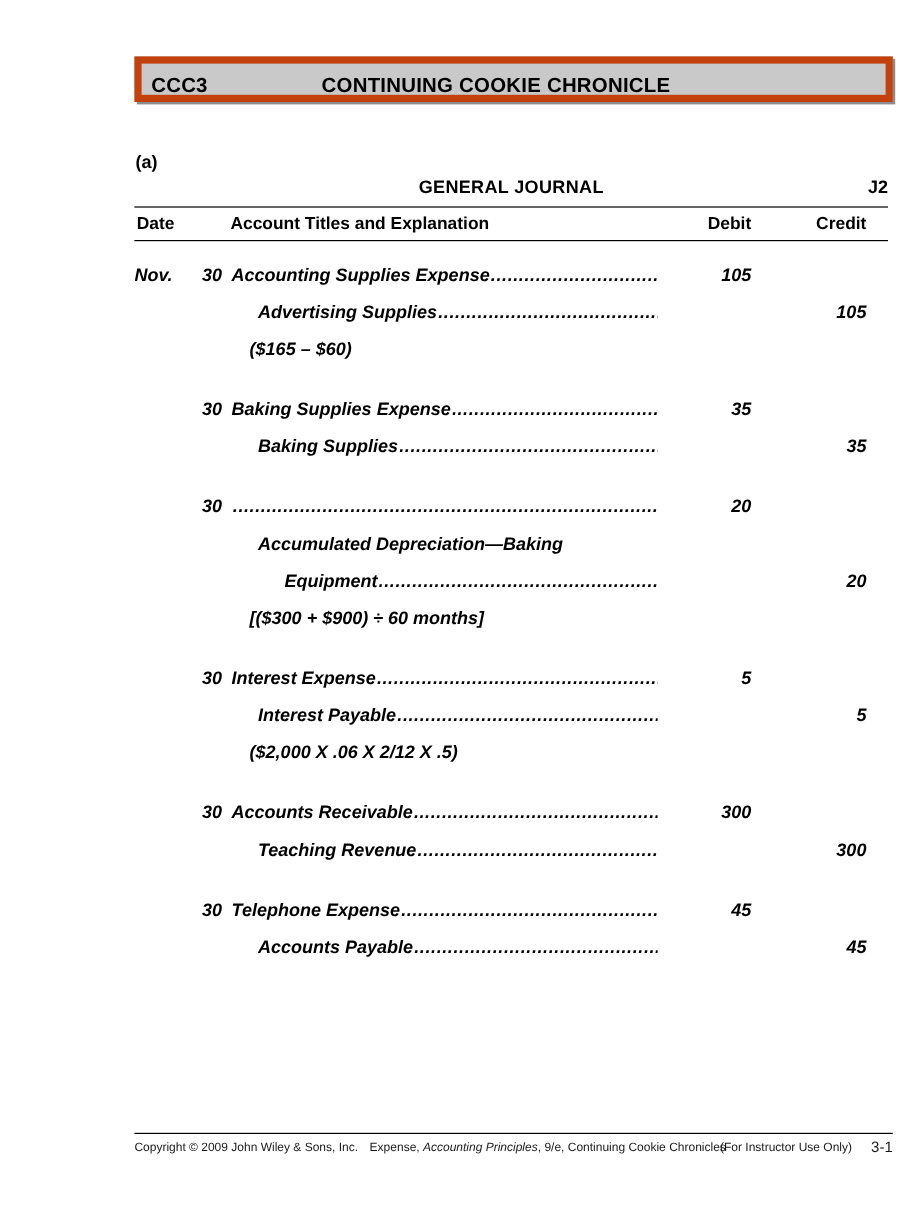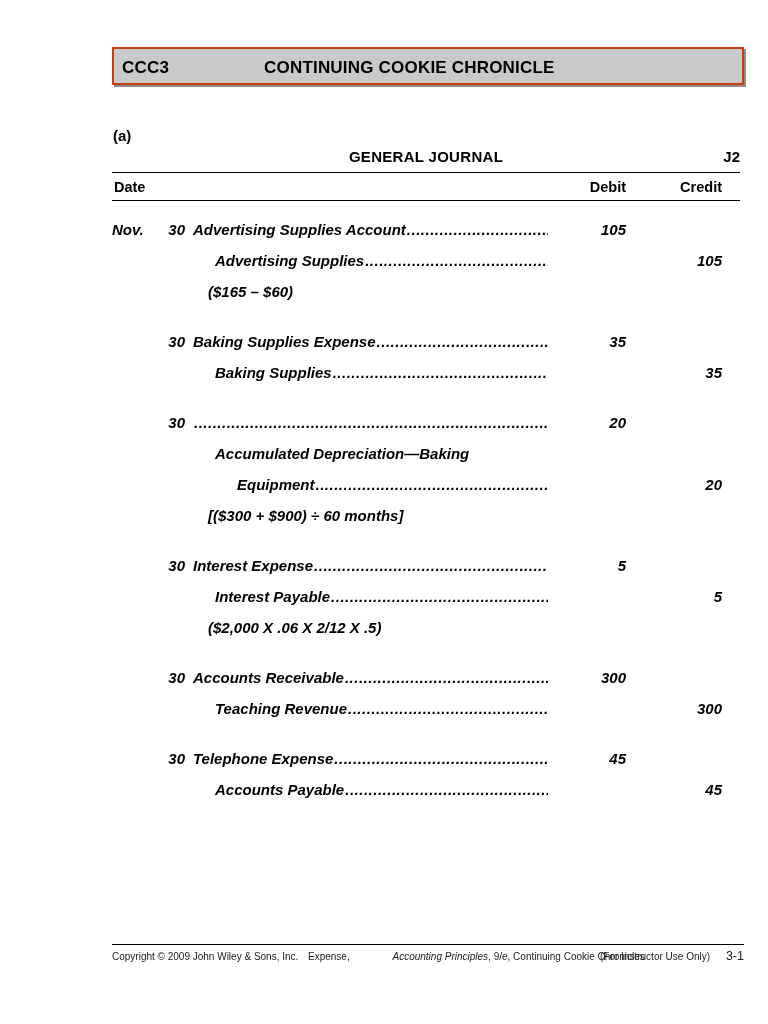--- a/index.html
+++ b/index.html
@@ -24,21 +24,21 @@
   }
 
   
   .banner {
     position: absolute;
     left: 112px;
     top: 47px;
     width: 632px;
     height: 38px;
     background: #c9c9c9;
-    border: 2px solid #c2410c;
+    border: 6px solid #c2410c;
     box-shadow: 2px 2px 0 0 #8c8c8c;
     box-sizing: border-box;
   }
   .banner-code {
     position: absolute;
     left: 8px;
     top: 9px;
     font-size: 17px;
     font-weight: bold;
     letter-spacing: 0.2px;
@@ -208,21 +208,21 @@
     left: 112px;
     top: 951px;
     width: 632px;
     height: 16px;
     font-size: 10px;
     color: #1a1a1a;
     white-space: nowrap;
   }
   .footer-copyright { position: absolute; left: 0; top: 0; }
   .footer-citation  { position: absolute; left: 196px; top: 0; }
-  .footer-citation .ital { font-style: italic; margin-left: 40px; }
+  .footer-citation .ital { font-style: italic; }
   .footer-usage     { position: absolute; left: 488px; top: 0; }
   .footer-pagenum   {
     position: absolute;
     right: 0;
     top: -2px;
     font-size: 12.5px;
   }
 </style>
 </head>
 <body>
@@ -236,31 +236,32 @@
 
   <div class="part-label">(a)</div>
 
   <div class="journal-head">
     <span class="journal-title">GENERAL JOURNAL</span>
     <span class="journal-page">J2</span>
   </div>
 
   <div class="rule rule-top"></div>
   <span class="col-head col-head-date">Date</span>
+  <span class="col-head col-head-title">Account Titles and Explanation</span>
   <span class="col-head col-head-debit">Debit</span>
   <span class="col-head col-head-credit">Credit</span>
   <div class="rule rule-bottom"></div>
 
   <div class="journal-body" id="journal-body">
       <div class="entry">
         <div class="jline">
           <span class="month">Nov.</span>
           <span class="day">30</span>
           <span class="acct lvl-debit">
-            <span class="acct-name">Advertising Supplies Account</span>
+            <span class="acct-name">Accounting Supplies Expense</span>
             <span class="leader">............................................................................................</span>
           </span>
           <span class="amt-debit">105</span>
           <span class="amt-credit"></span>
         </div>
         <div class="jline">
           <span class="acct lvl-credit">
             <span class="acct-name">Advertising Supplies </span>
             <span class="leader">............................................................................................</span>
           </span>

